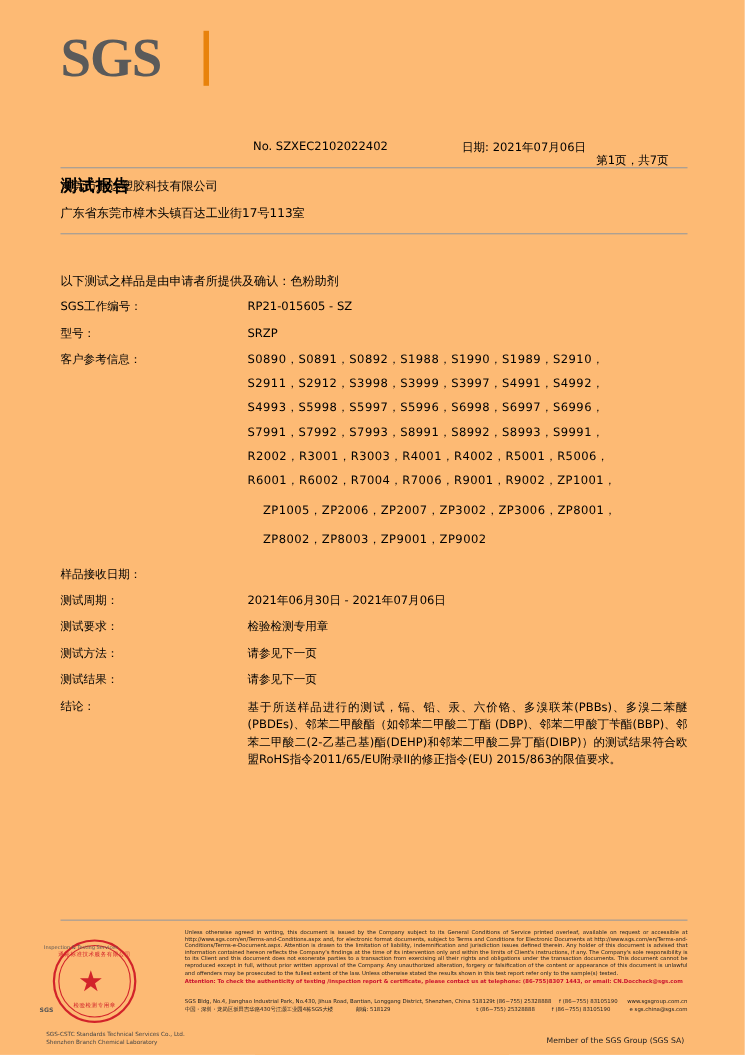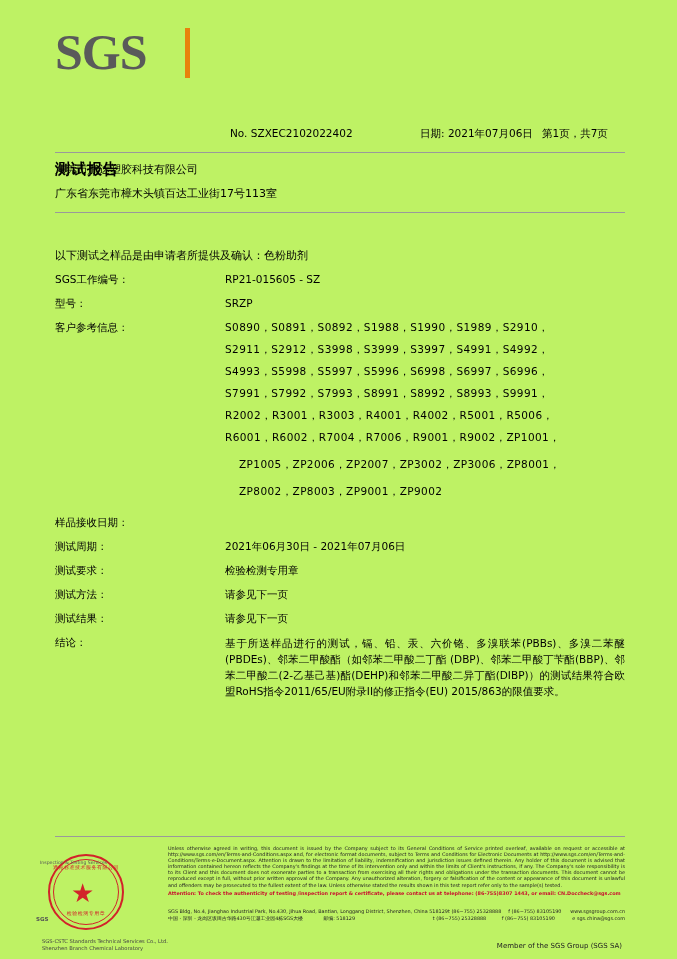--- a/index.html
+++ b/index.html
@@ -11,21 +11,21 @@
     width: 677px;
     height: 959px;
     position: relative;
     font-family: "DejaVu Sans", "Liberation Sans", sans-serif;
     color: #000;
     overflow: hidden;
   }
   .page {
     position: absolute;
     inset: 0;
-    background: #bef264;
+    background: #fdba74;
   }
   
   .logo-block {
     position: absolute;
     left: 55px;
     top: 26px;
     width: 135px;
     height: 62px;
   }
   .logo-text {
@@ -68,21 +68,21 @@
   }
   .report-date {
     position: absolute;
     left: 365px;
     top: 3px;
     font-size: 10.5px;
   }
   .report-pages {
     position: absolute;
     left: 487px;
-    top: 3px;
+    top: 15px;
     font-size: 10.5px;
   }
   .hr-top {
     position: absolute;
     left: 55px;
     top: 152px;
     width: 570px;
     height: 1px;
     background: #9a9a9a;
   }

